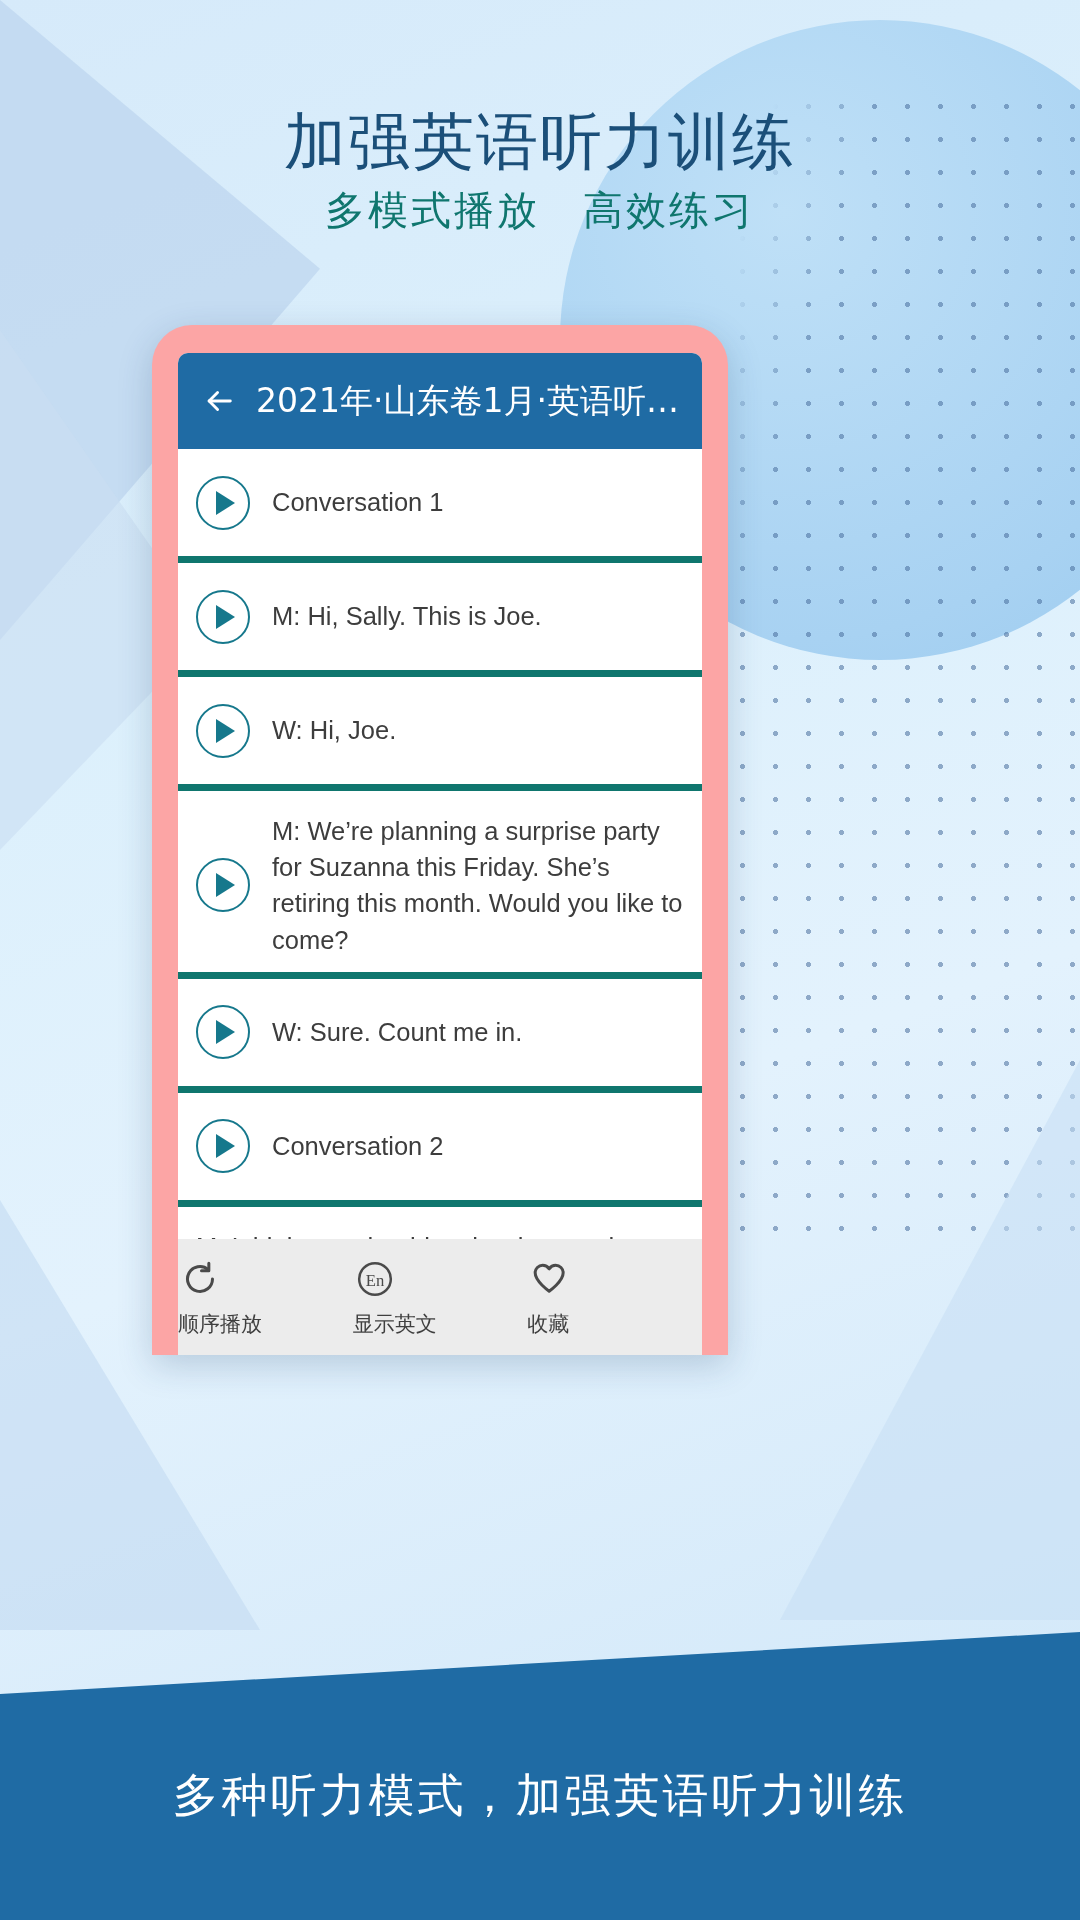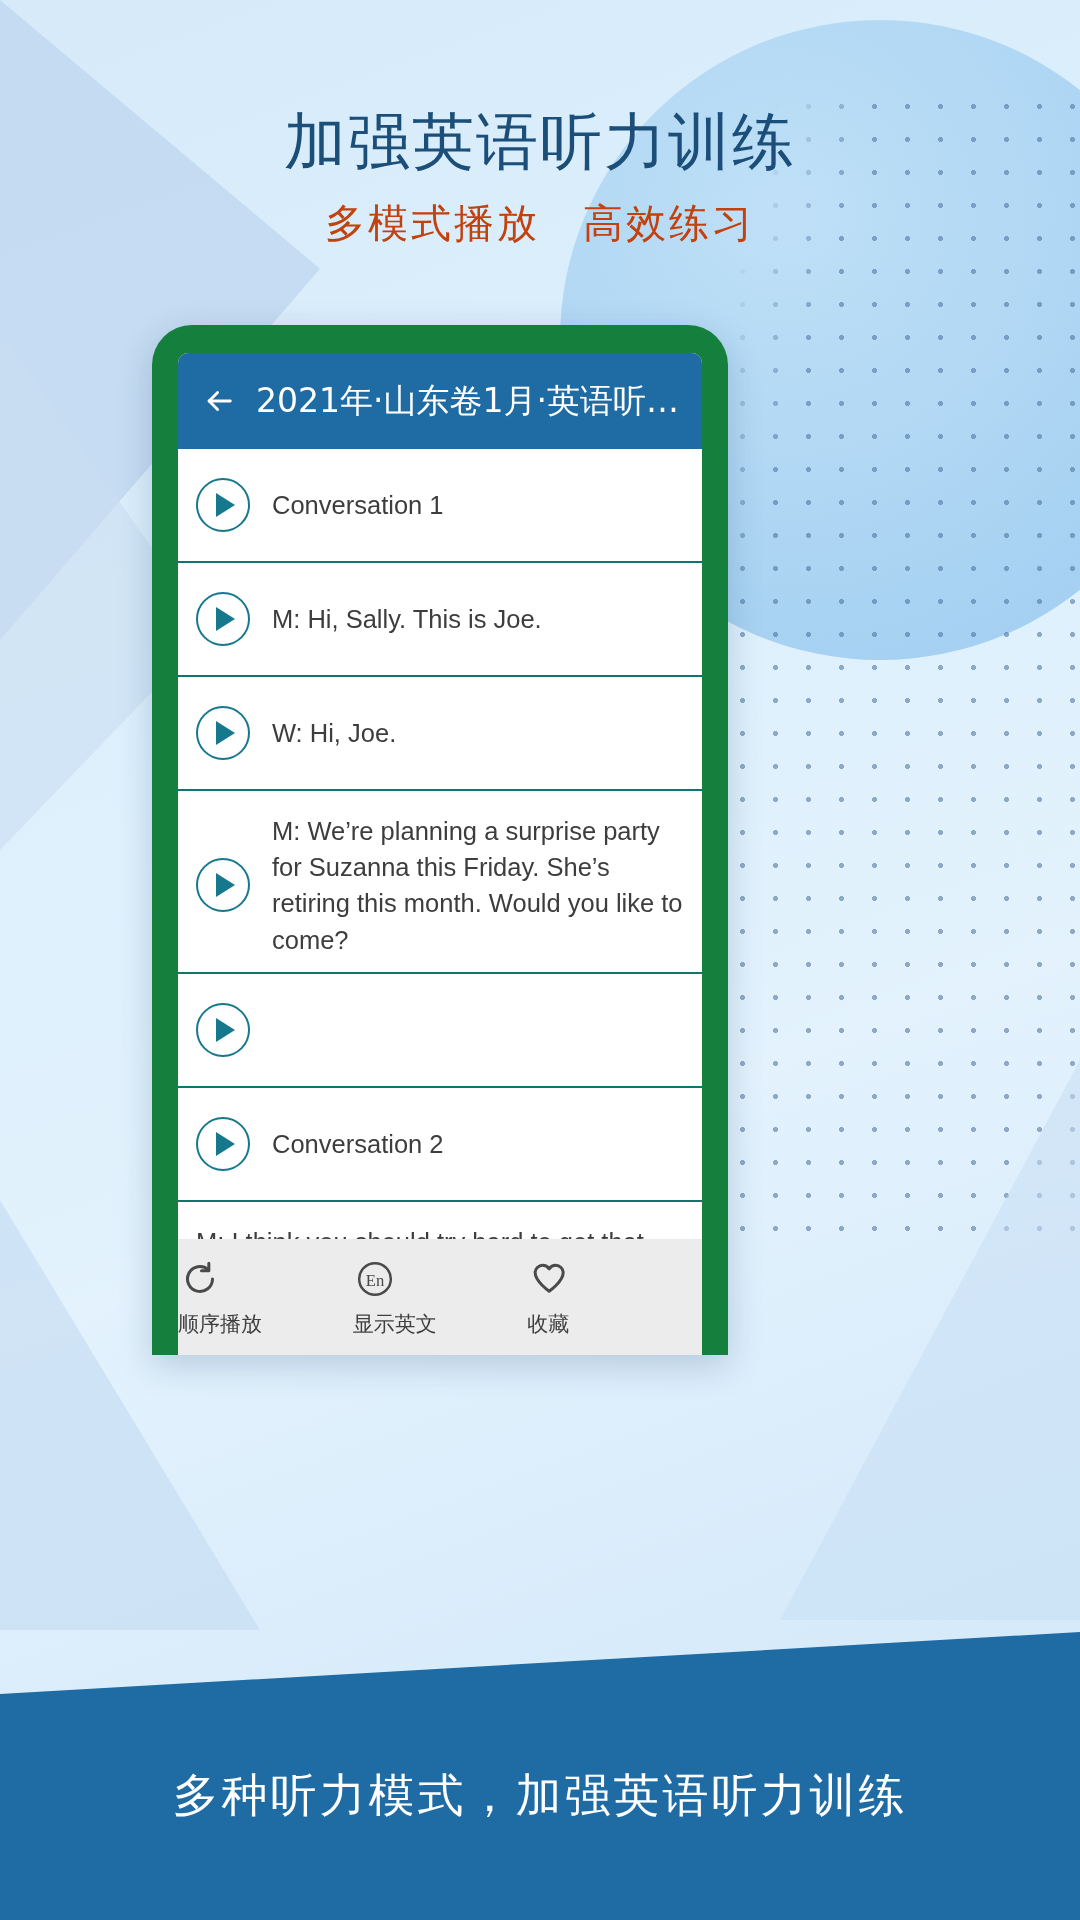--- a/index.html
+++ b/index.html
@@ -52,21 +52,21 @@
   }
 
   
   .headline-wrap { position:absolute; top:108px; left:0; right:0; text-align:center; }
   .headline {
     font-size:62px; font-weight:normal; color:#1b4f79;
     letter-spacing:2px; line-height:1.1;
     font-family:"DejaVu Sans","Liberation Sans",sans-serif;
   }
   .subhead {
-    margin-top:20px; font-size:40px; color:#c2410c; letter-spacing:3px;
+    margin-top:7px; font-size:40px; color:#0f766e; letter-spacing:3px;
     font-family:"DejaVu Sans","Liberation Sans",sans-serif;
   }
 
   
   .banner {
     position:absolute; left:0; right:0; bottom:0; height:288px;
     background:#1f6ba4;
     clip-path:polygon(0 62px,100% 0,100% 100%,0 100%);
   }
   .banner-inner {
@@ -76,21 +76,21 @@
   }
   .banner-text {
     color:#fff; font-size:46px; letter-spacing:3px;
     font-family:"DejaVu Sans","Liberation Sans",sans-serif;
   }
 
   
   .phone {
     position:absolute; left:152px; top:325px;
     width:576px; height:1030px;
-    background:#15803d;
+    background:#fca5a5;
     border-radius:40px 40px 0 0;
     box-shadow:0 10px 34px rgba(30,70,110,.22);
     overflow:hidden;
   }
   .screen {
     position:absolute; left:26px; right:26px; top:28px; bottom:0;
     background:#fff; border-radius:10px 10px 0 0;
     overflow:hidden; display:flex; flex-direction:column;
   }
 
@@ -110,21 +110,21 @@
     flex:1 1 auto; color:#fff; font-size:33px; text-align:left;
     margin-left:14px; white-space:nowrap; overflow:hidden;
     font-family:"DejaVu Sans","Liberation Sans",sans-serif;
   }
 
   
   .list { flex:1 1 auto; overflow:hidden; background:#fff; }
   .row {
     display:flex; align-items:center; gap:22px;
     padding:0 16px 0 18px;
-    border-bottom:2px solid #0f766e;
+    border-bottom:7px solid #0f766e;
     min-height:114px;
   }
   .row.multi { min-height:auto; padding-top:22px; padding-bottom:14px; }
   .play-btn {
     flex:0 0 auto; width:54px; height:54px; border-radius:50%;
     border:2.5px solid #16788c;
     display:flex; align-items:center; justify-content:center;
   }
   .play-btn .tri {
     width:0; height:0; margin-left:5px;
@@ -214,20 +214,21 @@
       <div class="row multi">
         <div class="play-btn">
             <span class="tri"></span>
           </div>
         <div class="row-text">M: We’re planning a surprise party for Suzanna this Friday. She’s retiring this month. Would you like to come?</div>
       </div>
       <div class="row">
         <div class="play-btn">
             <span class="tri"></span>
           </div>
+        <div class="row-text">W: Sure. Count me in.</div>
       </div>
       <div class="row">
         <div class="play-btn">
             <span class="tri"></span>
           </div>
         <div class="row-text">Conversation 2</div>
       </div>
       <div class="row multi">
 
         <div class="row-text">M: I think you should try hard to get that job. You should do careful research to prepare for the interview.</div>

